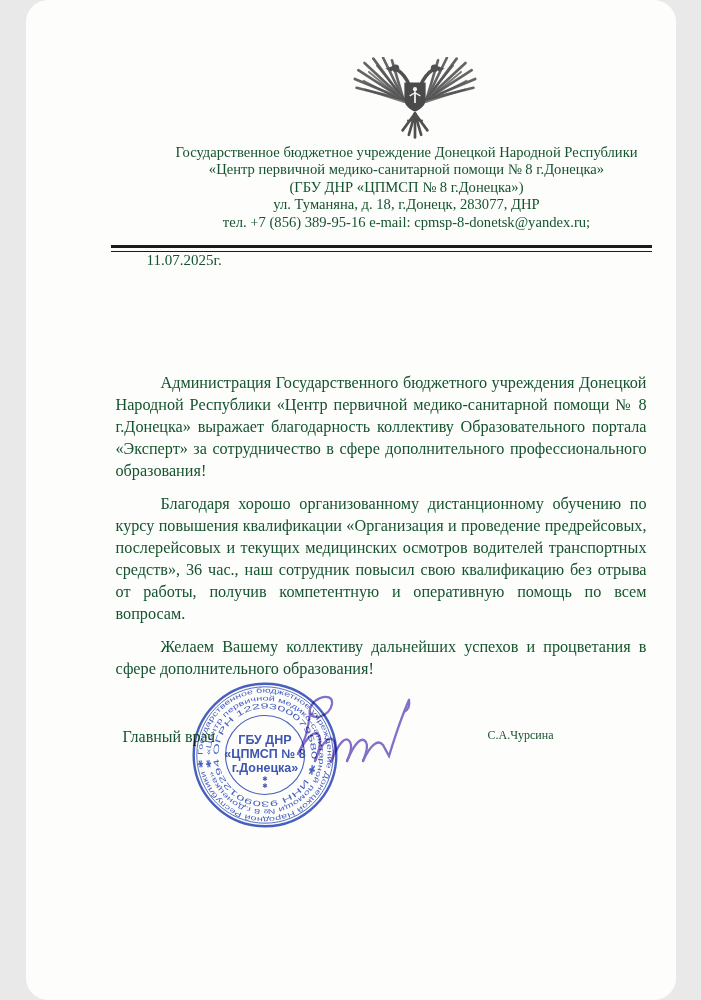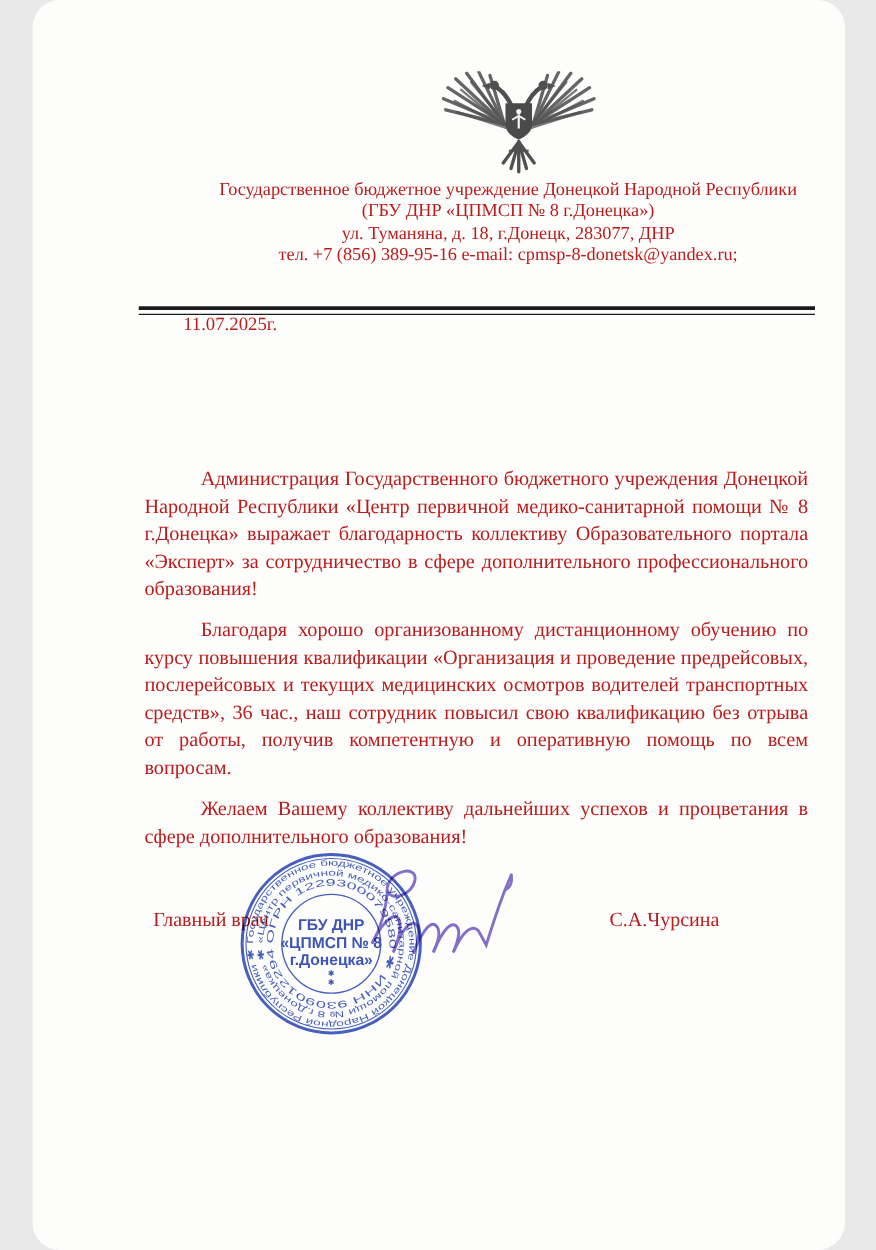--- a/index.html
+++ b/index.html
@@ -1,20 +1,20 @@
 <!DOCTYPE html>
 <html><head>
 <meta charset="utf-8">
 <style>
   html,body{margin:0;padding:0;background:#e9e9e9;}
   .page{
     position:relative;width:650px;height:1000px;margin:0 auto;
     background:#fdfdfc;overflow:hidden;
     font-family:"Liberation Serif","DejaVu Serif",serif;
-    color:#b91c1c;
+    color:#14532d;
     border-radius:22px;
   }
   
   .emblem{position:absolute;left:327px;top:57px;width:124px;height:90px;}
   
   .letterhead{
     position:absolute;left:85px;top:144px;width:540px;
     padding-left:52px;box-sizing:border-box;
     text-align:center;font-size:14.6px;line-height:17.4px;white-space:nowrap;
   }
@@ -29,21 +29,21 @@
   .title{
     position:absolute;left:85px;top:337px;width:540px;
     padding-left:52px;box-sizing:border-box;
     text-align:center;font-size:19px;
   }
   
   .body-text{position:absolute;left:90px;top:372px;width:531px;font-size:16.2px;line-height:22px;}
   .body-text p{margin:0 0 11px 0;text-align:justify;text-indent:45px;}
   
   .closing-position{position:absolute;left:97px;top:728px;font-size:16px;}
-  .closing-name{position:absolute;left:462px;top:728px;font-size:16px;}
+  .closing-name{position:absolute;left:462px;top:728px;font-size:12px;}
   
   .stamp{position:absolute;left:164px;top:680px;width:150px;height:150px;mix-blend-mode:multiply;opacity:.93;}
   .stamp svg text{font-family:"Liberation Sans","DejaVu Sans",sans-serif;}
   .signature{position:absolute;left:262px;top:684px;width:135px;height:100px;mix-blend-mode:multiply;}
 </style>
 </head>
 <body>
 
 <div class="page">
 
@@ -93,20 +93,21 @@
           <path d="M70,63 L70,90"></path>
         <path d="M70,63 L77,87"></path>
           <path d="M70,63 L84,82"></path>
       </g>
       <path d="M61,71 h18" stroke="#505050" stroke-width="2"></path>
     </svg>
   </div>
 
   <div class="letterhead">
     <span class="lh-line">Государственное бюджетное учреждение Донецкой Народной Республики</span>
+    <span class="lh-line">«Центр первичной медико-санитарной помощи № 8 г.Донецка»</span>
     <span class="lh-line">(ГБУ ДНР «ЦПМСП № 8 г.Донецка»)</span>
     <span class="lh-line">ул. Туманяна, д. 18, г.Донецк, 283077, ДНР</span>
     <span class="lh-line">тел. +7 (856) 389-95-16  e-mail: cpmsp-8-donetsk@yandex.ru;</span>
   </div>
 
   <div class="rule">
     <div class="r1"></div>
       <div class="r2"></div>
   </div>
 

